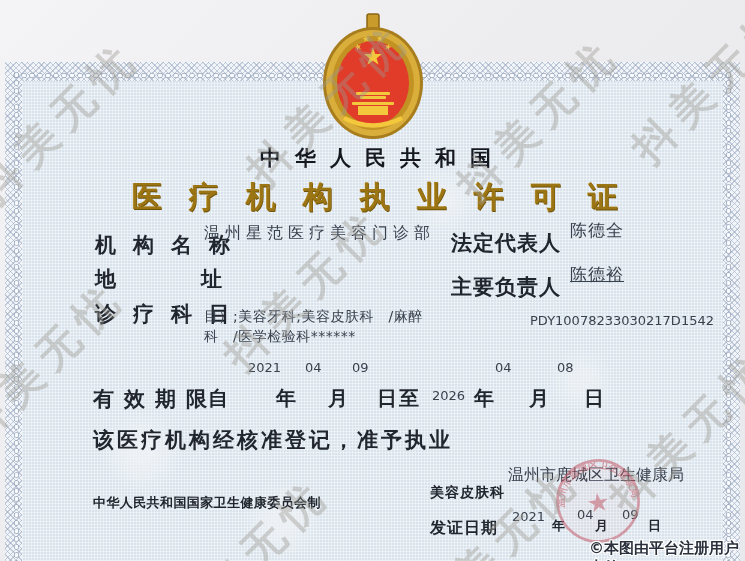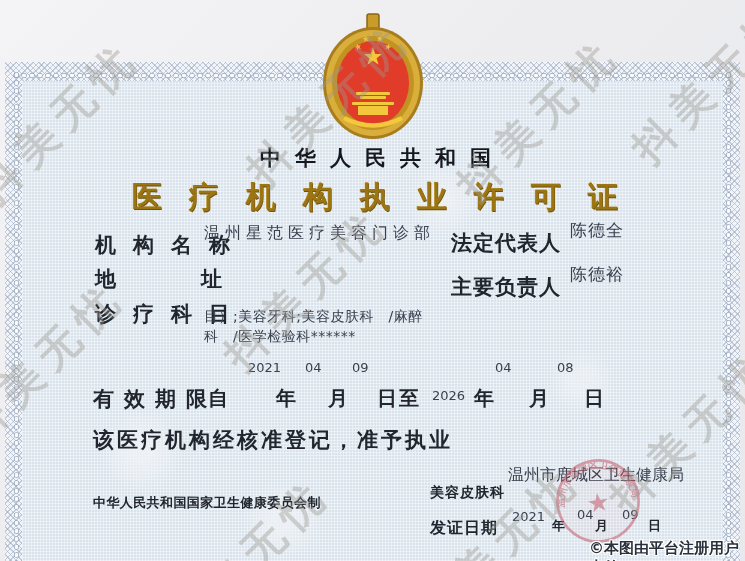--- a/index.html
+++ b/index.html
@@ -108,22 +108,23 @@
   <div class="t lbl" style="left:95px; top:267px; letter-spacing:85px;">地址</div>
 
   <div class="t lbl" style="left:95px; top:302px; letter-spacing:17px;">诊疗科目</div>
   <div class="t val" style="left:204px; top:308px; font-size:14px; letter-spacing:0.5px;">目）;美容牙科;美容皮肤科　/麻醉</div>
   <div class="t val" style="left:204px; top:328px; font-size:14px; letter-spacing:0.5px;">科　/医学检验科******</div>
 
   <div class="t lbl" style="left:451px; top:231px; letter-spacing:1px;">法定代表人</div>
   <div class="t val" style="left:570px; top:221px; font-size:17px; letter-spacing:1px;">陈德全</div>
 
   <div class="t lbl" style="left:451px; top:275px; letter-spacing:1px;">主要负责人</div>
-  <div class="t val" style="left:570px; top:265px; font-size:17px; letter-spacing:1px;">陈德裕</div>
+  <div class="t val" style="left:570px; top:265px; font-size:17px; letter-spacing:1px;text-decoration:underline;">陈德裕</div>
 
+  <div class="t val" style="left:530px; top:314px; font-size:13px;">PDY10078233030217D1542</div>
 
   <div class="t val" style="left:248px; top:361px; font-size:13px;">2021</div>
   <div class="t val" style="left:305px; top:361px; font-size:13px;">04</div>
   <div class="t val" style="left:352px; top:361px; font-size:13px;">09</div>
   <div class="t val" style="left:432px; top:361px; font-size:13px;margin-top:28px;">2026</div>
   <div class="t val" style="left:495px; top:361px; font-size:13px;">04</div>
   <div class="t val" style="left:557px; top:361px; font-size:13px;">08</div>
 
   <div class="t lbl" style="left:93px; top:387px; letter-spacing:10px;">有效期限</div>
   <div class="t lbl" style="left:208px; top:387px; font-size:20px;">自</div>

